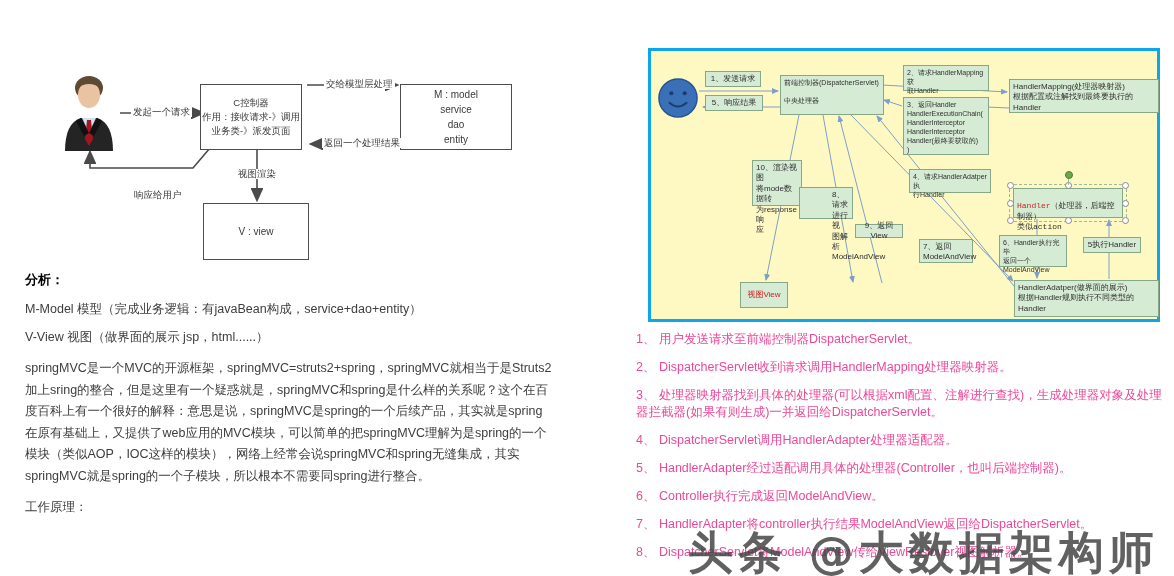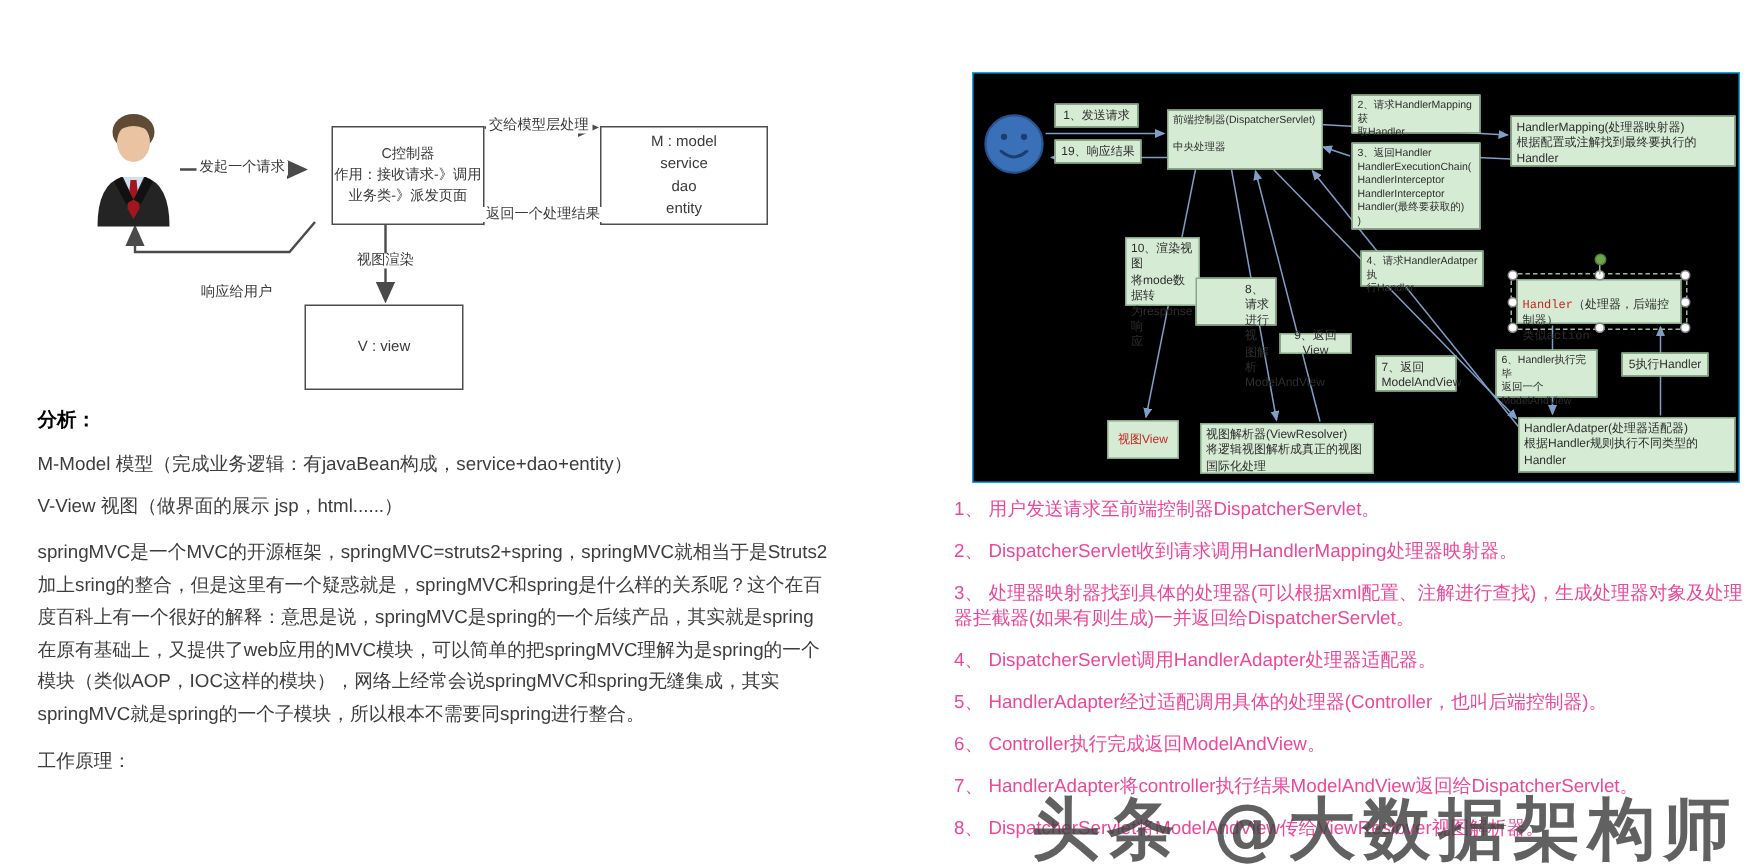--- a/index.html
+++ b/index.html
@@ -23,21 +23,21 @@
   #person-icon{position:absolute;left:20px;top:3px;}
   
   #analysis{position:absolute;left:25px;top:271px;width:528px;font-size:12.5px;}
   #analysis .a-title{font-weight:bold;font-size:13px;margin:0;color:#000000;}
   #analysis .a-line{margin:12px 0 0;line-height:16px;}
   #analysis .a-para{margin:13px 0 0;line-height:21.5px;}
   #analysis .a-principle{margin:12px 0 0;line-height:16px;}
   
   #flow{
     position:absolute;left:648px;top:48px;width:512px;height:274px;
-    background:#000000;border:1px solid #0ea5e9;box-sizing:border-box;
+    background:#fef9c3;border:3px solid #0ea5e9;box-sizing:border-box;
   }
   #flow svg.farrows{position:absolute;left:0;top:0;}
   .fnode{
     position:absolute;border:1px solid #86a886;background:#d6ebd4;
     font-size:8px;line-height:1.3;color:#2e2e2e;padding:2px 3px;
     white-space:pre-line;box-sizing:border-box;
   }
   .fnode.center{display:flex;align-items:center;justify-content:center;text-align:center;padding:1px 2px;}
   .fnode.tiny{font-size:7px;}
   #fn-dispatcher{font-size:7px;}
@@ -86,21 +86,21 @@
     <ellipse cx="29" cy="15" rx="14" ry="12" fill="#5f4a33"></ellipse>
     <ellipse cx="29" cy="22" rx="11" ry="13" fill="#eac3a2"></ellipse>
     <path d="M16,16 Q29,6 42,16 L42,12 Q29,2 16,12 Z" fill="#5f4a33"></path>
     <path d="M5,78 Q5,50 21,45 L37,45 Q53,50 53,78 Z" fill="#242424"></path>
     <polygon points="22,45 36,45 29,60" fill="#cfe0f0"></polygon>
     <polygon points="27,47 31,47 33,66 29,73 25,66" fill="#a31621"></polygon>
     <path d="M21,45 L29,60 L24,63 L16,48 Z" fill="#111"></path>
     <path d="M37,45 L29,60 L34,63 L42,48 Z" fill="#111"></path>
   </svg>
 
-  <div class="mbox" style="left:181px;top:14px;width:100px;height:64px;">C控制器
+  <div class="mbox" style="left:160px;top:14px;width:100px;height:64px;">C控制器
 作用：接收请求-》调用
 业务类-》派发页面</div>
   <div class="mbox" style="left:360px;top:14px;width:110px;height:64px;font-size:10px;">M : model
 service
 dao
 entity</div>
   <div class="mbox" style="left:163px;top:133px;width:104px;height:55px;font-size:10px;">V : view</div>
 
   <span class="mlabel" style="left:91px;top:37px;">发起一个请求</span>
   <span class="mlabel" style="left:264px;top:9px;margin-left:20px;">交给模型层处理</span>
@@ -146,21 +146,21 @@
       <circle cx="15" cy="17" r="2.2" fill="#1c3d6e"></circle>
       <circle cx="29" cy="17" r="2.2" fill="#1c3d6e"></circle>
       <path d="M13,27 Q22,35 31,27" stroke="#1c3d6e" stroke-width="2" fill="none" stroke-linecap="round"></path>
     </svg>
   </span>
 
   <div class="fnode center" style="left:54px;top:20px;width:56px;height:16px;">1、发送请求</div>
   <div class="fnode" id="fn-dispatcher" style="left:129px;top:24px;width:104px;height:40px;">前端控制器(DispatcherServlet)
 
 中央处理器</div>
-  <div class="fnode center" style="left:54px;top:44px;width:58px;height:16px;">19、响应结果</div>
+  <div class="fnode center" style="left:54px;top:44px;width:58px;height:16px;">5、响应结果</div>
   <div class="fnode tiny" style="left:252px;top:14px;width:86px;height:26px;">2、请求HandlerMapping获
 取Handler</div>
   <div class="fnode" style="left:358px;top:28px;width:150px;height:34px;">HandlerMapping(处理器映射器)
 根据配置或注解找到最终要执行的
 Handler</div>
   <div class="fnode tiny" style="left:252px;top:46px;width:86px;height:58px;">3、返回Handler
 HandlerExecutionChain(
   HandlerInterceptor
   HandlerInterceptor
   Handler(最终要获取的)
@@ -187,24 +187,21 @@
   </div>
 
   <div class="fnode center" style="left:204px;top:173px;width:48px;height:14px;">9、返回View</div>
   <div class="fnode" style="left:268px;top:188px;width:54px;height:24px;">7、返回
 ModelAndView</div>
   <div class="fnode tiny" style="left:348px;top:184px;width:68px;height:32px;">6、Handler执行完毕
 返回一个
 ModelAndView</div>
   <div class="fnode center" style="left:432px;top:186px;width:58px;height:16px;">5执行Handler</div>
   <div class="fnode center" id="fn-view" style="left:89px;top:231px;width:48px;height:26px;">视图View</div>
-  <div class="fnode" style="left:151px;top:233px;width:116px;height:34px;">视图解析器(ViewResolver)
-将逻辑视图解析成真正的视图
-国际化处理</div>
-  <div class="fnode" style="left:363px;top:229px;width:145px;height:37px;">HandlerAdatper(处理器适配器)
+  <div class="fnode" style="left:363px;top:229px;width:145px;height:37px;">HandlerAdatper(做界面的展示)
 根据Handler规则执行不同类型的
 Handler</div>
 </div>
 
 <div id="steps">
   <p class="step">1、 用户发送请求至前端控制器DispatcherServlet。</p>
   <p class="step">2、 DispatcherServlet收到请求调用HandlerMapping处理器映射器。</p>
   <p class="step">3、 处理器映射器找到具体的处理器(可以根据xml配置、注解进行查找)，生成处理器对象及处理器拦截器(如果有则生成)一并返回给DispatcherServlet。</p>
   <p class="step">4、 DispatcherServlet调用HandlerAdapter处理器适配器。</p>
   <p class="step">5、 HandlerAdapter经过适配调用具体的处理器(Controller，也叫后端控制器)。</p>

